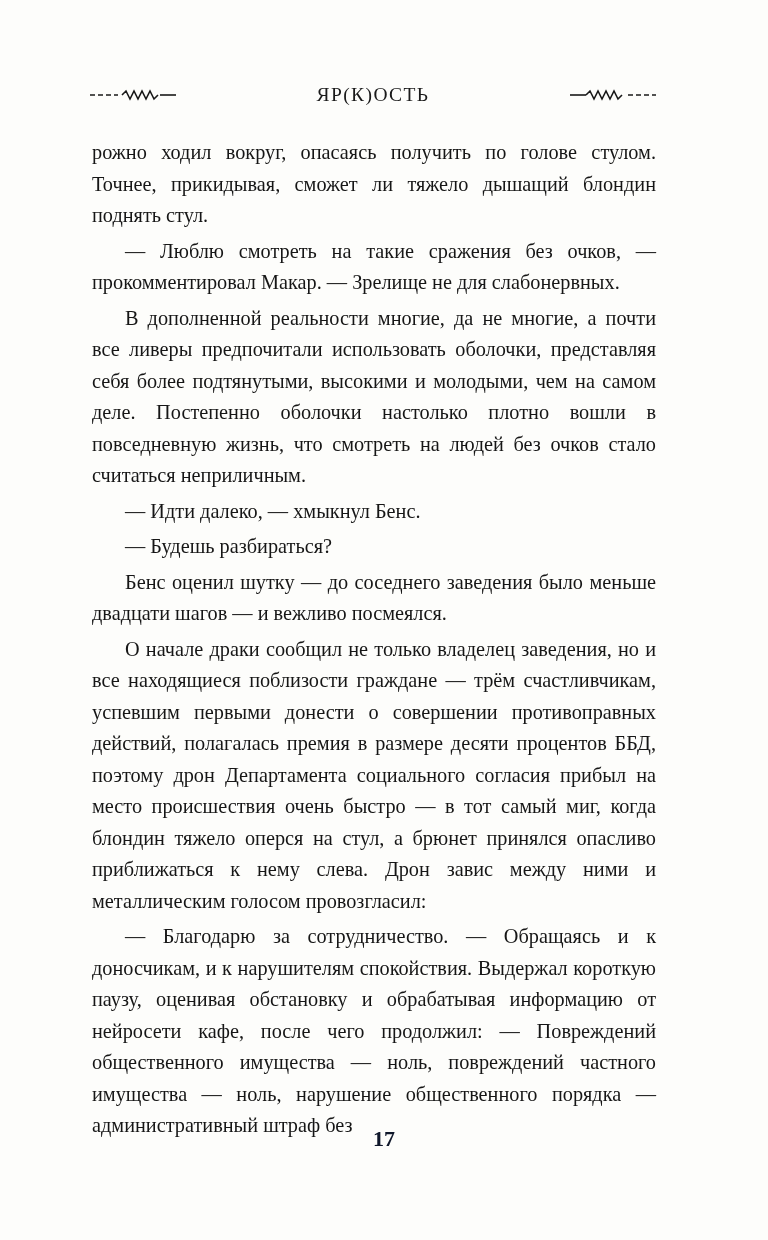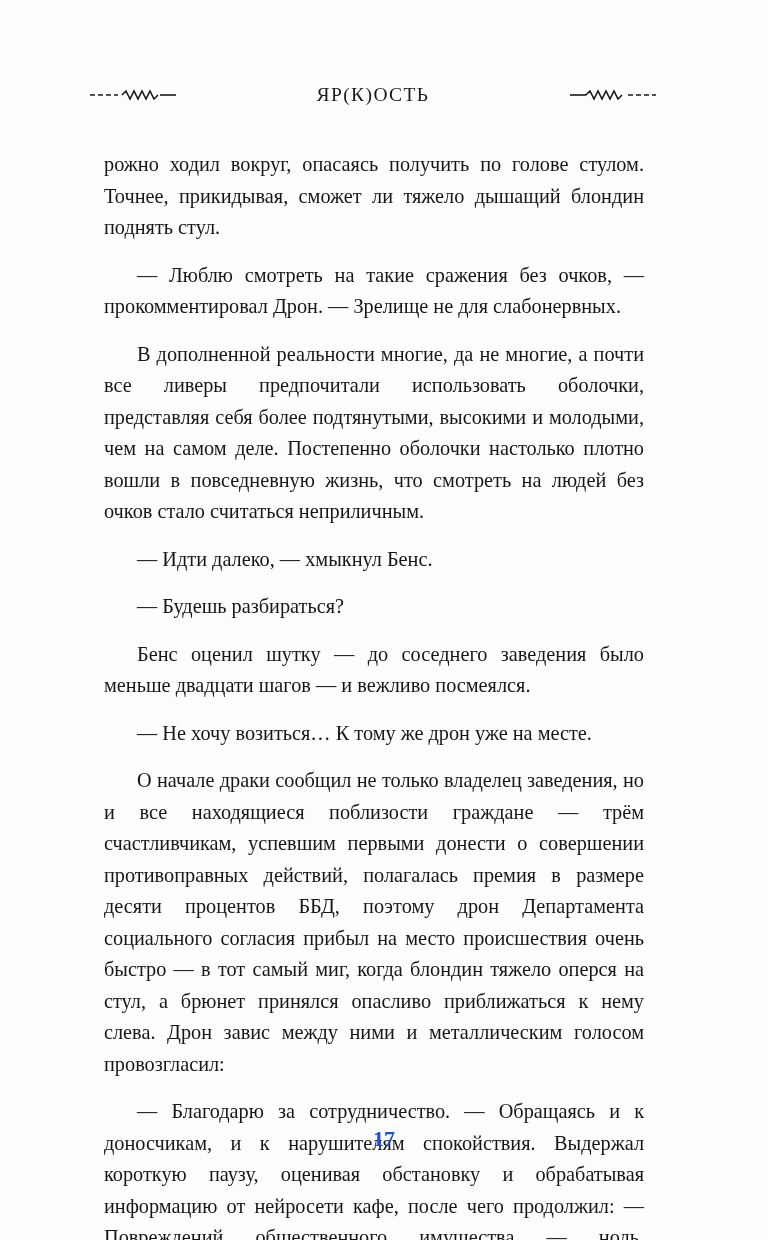--- a/index.html
+++ b/index.html
@@ -50,40 +50,40 @@
     overflow: hidden;
   }
   .orn svg { display: block; }
   .content {
     position: absolute;
     left: 88px;
     top: 133px;
     width: 572px;
   }
   p {
-    margin: 16px;
+    margin: 4px;
     font-size: 20.3px;
     line-height: 31.5px;
     text-align: justify;
     text-justify: inter-word;
     hyphens: manual;
     color: #161616;
   }
   p.indent {
     text-indent: 33px;
   }
   .folio {
     position: absolute;
     left: 0;
     top: 1126px;
     width: 768px;
     text-align: center;
     font-size: 22px;
     font-weight: bold;
-    color: #1d4ed8;
+    color: #0f172a;
   }
 </style>
 </head>
 <body>
 
 <div class="page">
 
   <div class="header">
     <span class="orn">
       <svg width="90" height="14" viewBox="0 0 90 14" xmlns="http://www.w3.org/2000/svg">
@@ -97,25 +97,24 @@
       <svg width="90" height="14" viewBox="0 0 90 14" xmlns="http://www.w3.org/2000/svg">
         <path d="M2 7 H18" stroke="#1a1a1a" stroke-width="1.6" fill="none"></path>
         <path d="M18 7 l4 -4 l4 8 l4 -8 l4 8 l4 -8 l4 8 l4 -8 l4 8 l4 -4" stroke="#1a1a1a" stroke-width="1.6" fill="none"></path>
         <path d="M60 7 H88" stroke="#1a1a1a" stroke-width="1.6" stroke-dasharray="5 3" fill="none"></path>
       </svg>
     </span>
   </div>
 
   <div class="content">
     <p>рожно ходил вокруг, опасаясь получить по голове стулом. Точнее, прикидывая, сможет ли тяжело дышащий блондин поднять стул.</p>
-    <p class="indent">— Люблю смотреть на такие сражения без очков, — прокомментировал Дрон. — Зрелище не для слабонервных.</p>
+    <p class="indent">— Люблю смотреть на такие сражения без очков, — прокомментировал Макар. — Зрелище не для слабонервных.</p>
     <p class="indent">В дополненной реальности многие, да не многие, а почти все ливеры предпочитали использовать оболочки, представляя себя более подтянутыми, высокими и молодыми, чем на самом деле. Постепенно оболочки настолько плотно вошли в повседневную жизнь, что смотреть на людей без очков стало считаться неприличным.</p>
     <p class="indent">— Идти далеко, — хмыкнул Бенс.</p>
     <p class="indent">— Будешь разбираться?</p>
     <p class="indent">Бенс оценил шутку — до соседнего заведения было меньше двадцати шагов — и вежливо посмеялся.</p>
-    <p class="indent">— Не хочу возиться… К тому же дрон уже на месте.</p>
     <p class="indent">О начале драки сообщил не только владелец заведения, но и все находящиеся поблизости граждане — трём счастливчикам, успевшим первыми донести о совершении противоправных действий, полагалась премия в размере десяти процентов ББД, поэтому дрон Департамента социального согласия прибыл на место происшествия очень быстро — в тот самый миг, когда блондин тяжело оперся на стул, а брюнет принялся опасливо приближаться к нему слева. Дрон завис между ними и металлическим голосом провозгласил:</p>
     <p class="indent">— Благодарю за сотрудничество. — Обращаясь и к доносчикам, и к нарушителям спокойствия. Выдержал короткую паузу, оценивая обстановку и обрабатывая информацию от нейросети кафе, после чего продолжил: — Повреждений общественного имущества — ноль, повреждений частного имущества — ноль, нарушение общественного порядка — административный штраф без</p>
   </div>
 
   <div class="folio">17</div>
 
 </div>
 
 </body></html>

